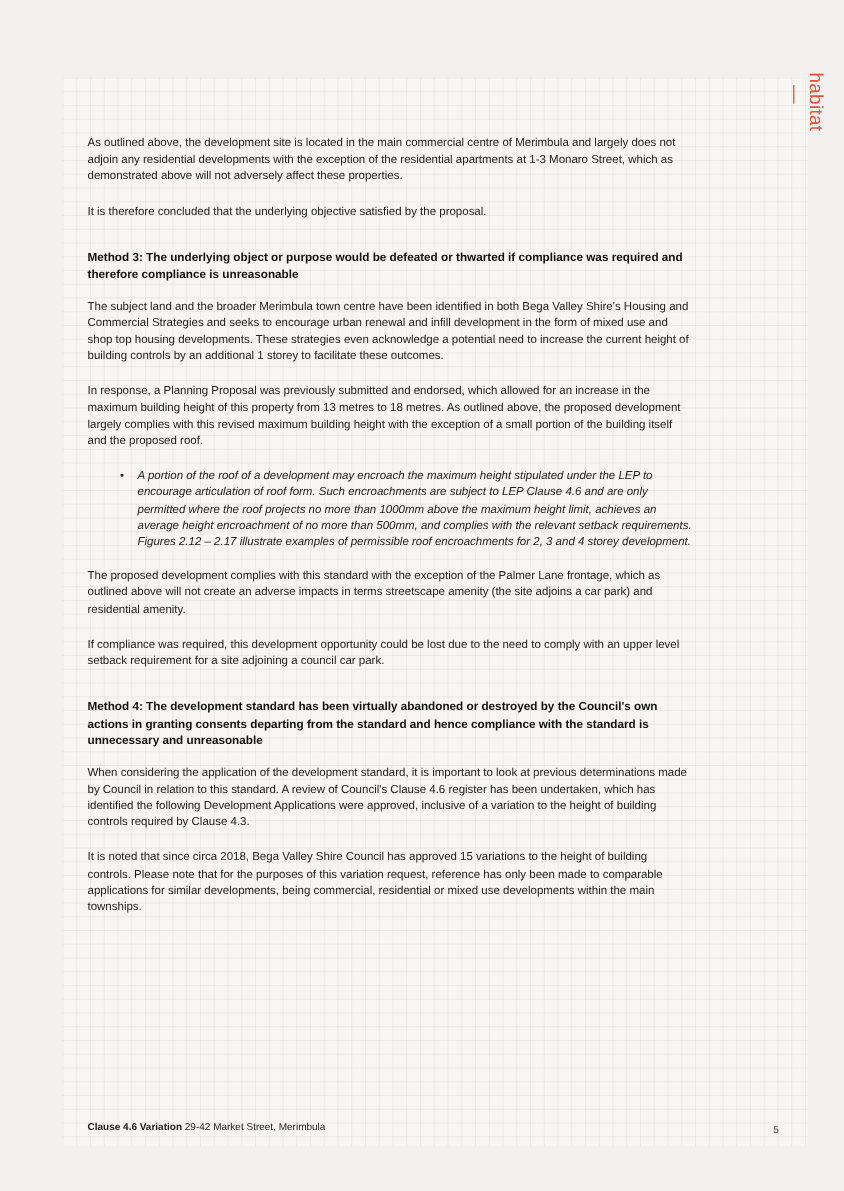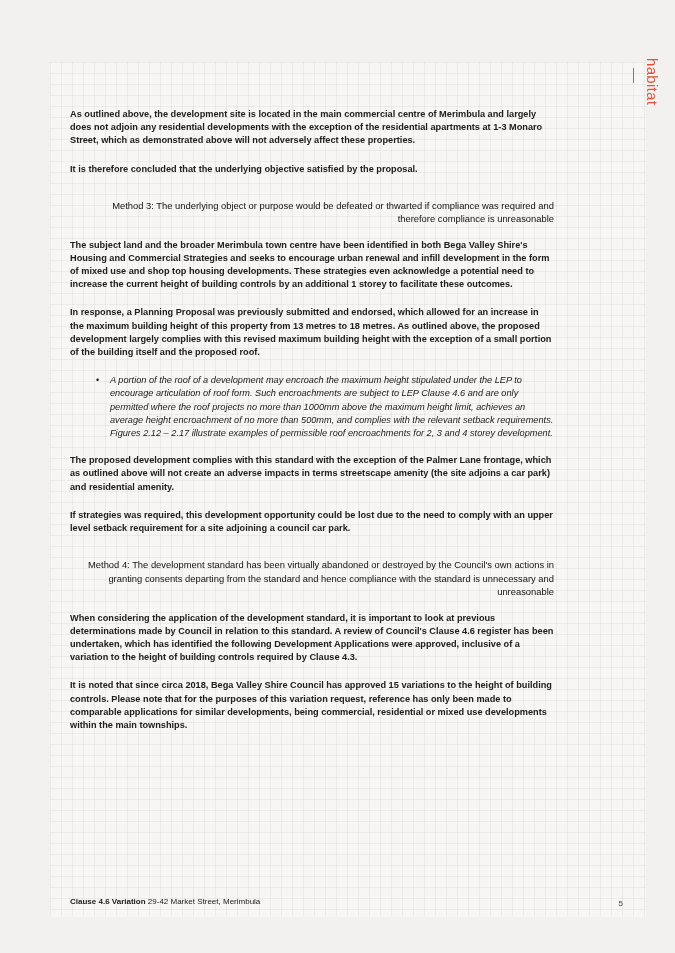--- a/index.html
+++ b/index.html
@@ -56,29 +56,27 @@
     top: 108px;
     width: 484px;
     color: #1b1b1b;
   }
   p {
     margin: 0 0 15px 0;
     font-size: 9.2px;
     line-height: 13.2px;
     text-align: left;
     color: #202020;
-    font-weight: bold;
   }
   h2 {
-    margin: 23px 0 13px 16px;
+    margin: 23px 0 13px 0;
     font-size: 9.4px;
     line-height: 13.4px;
-    font-weight: normal;
+    font-weight: bold;
     color: #111;
-    text-align: right;
   }
   ul {
     margin: 4px 0 14px 0;
     padding-left: 40px;
     list-style: none;
   }
   li {
     position: relative;
     font-size: 9.2px;
     line-height: 13.2px;
@@ -130,21 +128,21 @@
     <h2>Method 3: The underlying object or purpose would be defeated or thwarted if compliance was required and therefore compliance is unreasonable</h2>
 
     <p>The subject land and the broader Merimbula town centre have been identified in both Bega Valley Shire's Housing and Commercial Strategies and seeks to encourage urban renewal and infill development in the form of mixed use and shop top housing developments. These strategies even acknowledge a potential need to increase the current height of building controls by an additional 1 storey to facilitate these outcomes.</p>
     <p>In response, a Planning Proposal was previously submitted and endorsed, which allowed for an increase in the maximum building height of this property from 13 metres to 18 metres. As outlined above, the proposed development largely complies with this revised maximum building height with the exception of a small portion of the building itself and the proposed roof.</p>
 
     <ul>
       <li>A portion of the roof of a development may encroach the maximum height stipulated under the LEP to encourage articulation of roof form. Such encroachments are subject to LEP Clause 4.6 and are only permitted where the roof projects no more than 1000mm above the maximum height limit, achieves an average height encroachment of no more than 500mm, and complies with the relevant setback requirements. Figures 2.12 – 2.17 illustrate examples of permissible roof encroachments for 2, 3 and 4 storey development.</li>
     </ul>
 
     <p>The proposed development complies with this standard with the exception of the Palmer Lane frontage, which as outlined above will not create an adverse impacts in terms streetscape amenity (the site adjoins a car park) and residential amenity.</p>
-    <p>If strategies was required, this development opportunity could be lost due to the need to comply with an upper level setback requirement for a site adjoining a council car park.</p>
+    <p>If compliance was required, this development opportunity could be lost due to the need to comply with an upper level setback requirement for a site adjoining a council car park.</p>
 
     <h2>Method 4: The development standard has been virtually abandoned or destroyed by the Council's own actions in granting consents departing from the standard and hence compliance with the standard is unnecessary and unreasonable</h2>
 
     <p>When considering the application of the development standard, it is important to look at previous determinations made by Council in relation to this standard. A review of Council's Clause 4.6 register has been undertaken, which has identified the following Development Applications were approved, inclusive of a variation to the height of building controls required by Clause 4.3.</p>
     <p>It is noted that since circa 2018, Bega Valley Shire Council has approved 15 variations to the height of building controls. Please note that for the purposes of this variation request, reference has only been made to comparable applications for similar developments, being commercial, residential or mixed use developments within the main townships.</p>
 
   </div>
 
   <div class="footer">
     <span class="lbl">Clause 4.6 Variation</span><span> 29-42 Market Street, Merimbula</span>

